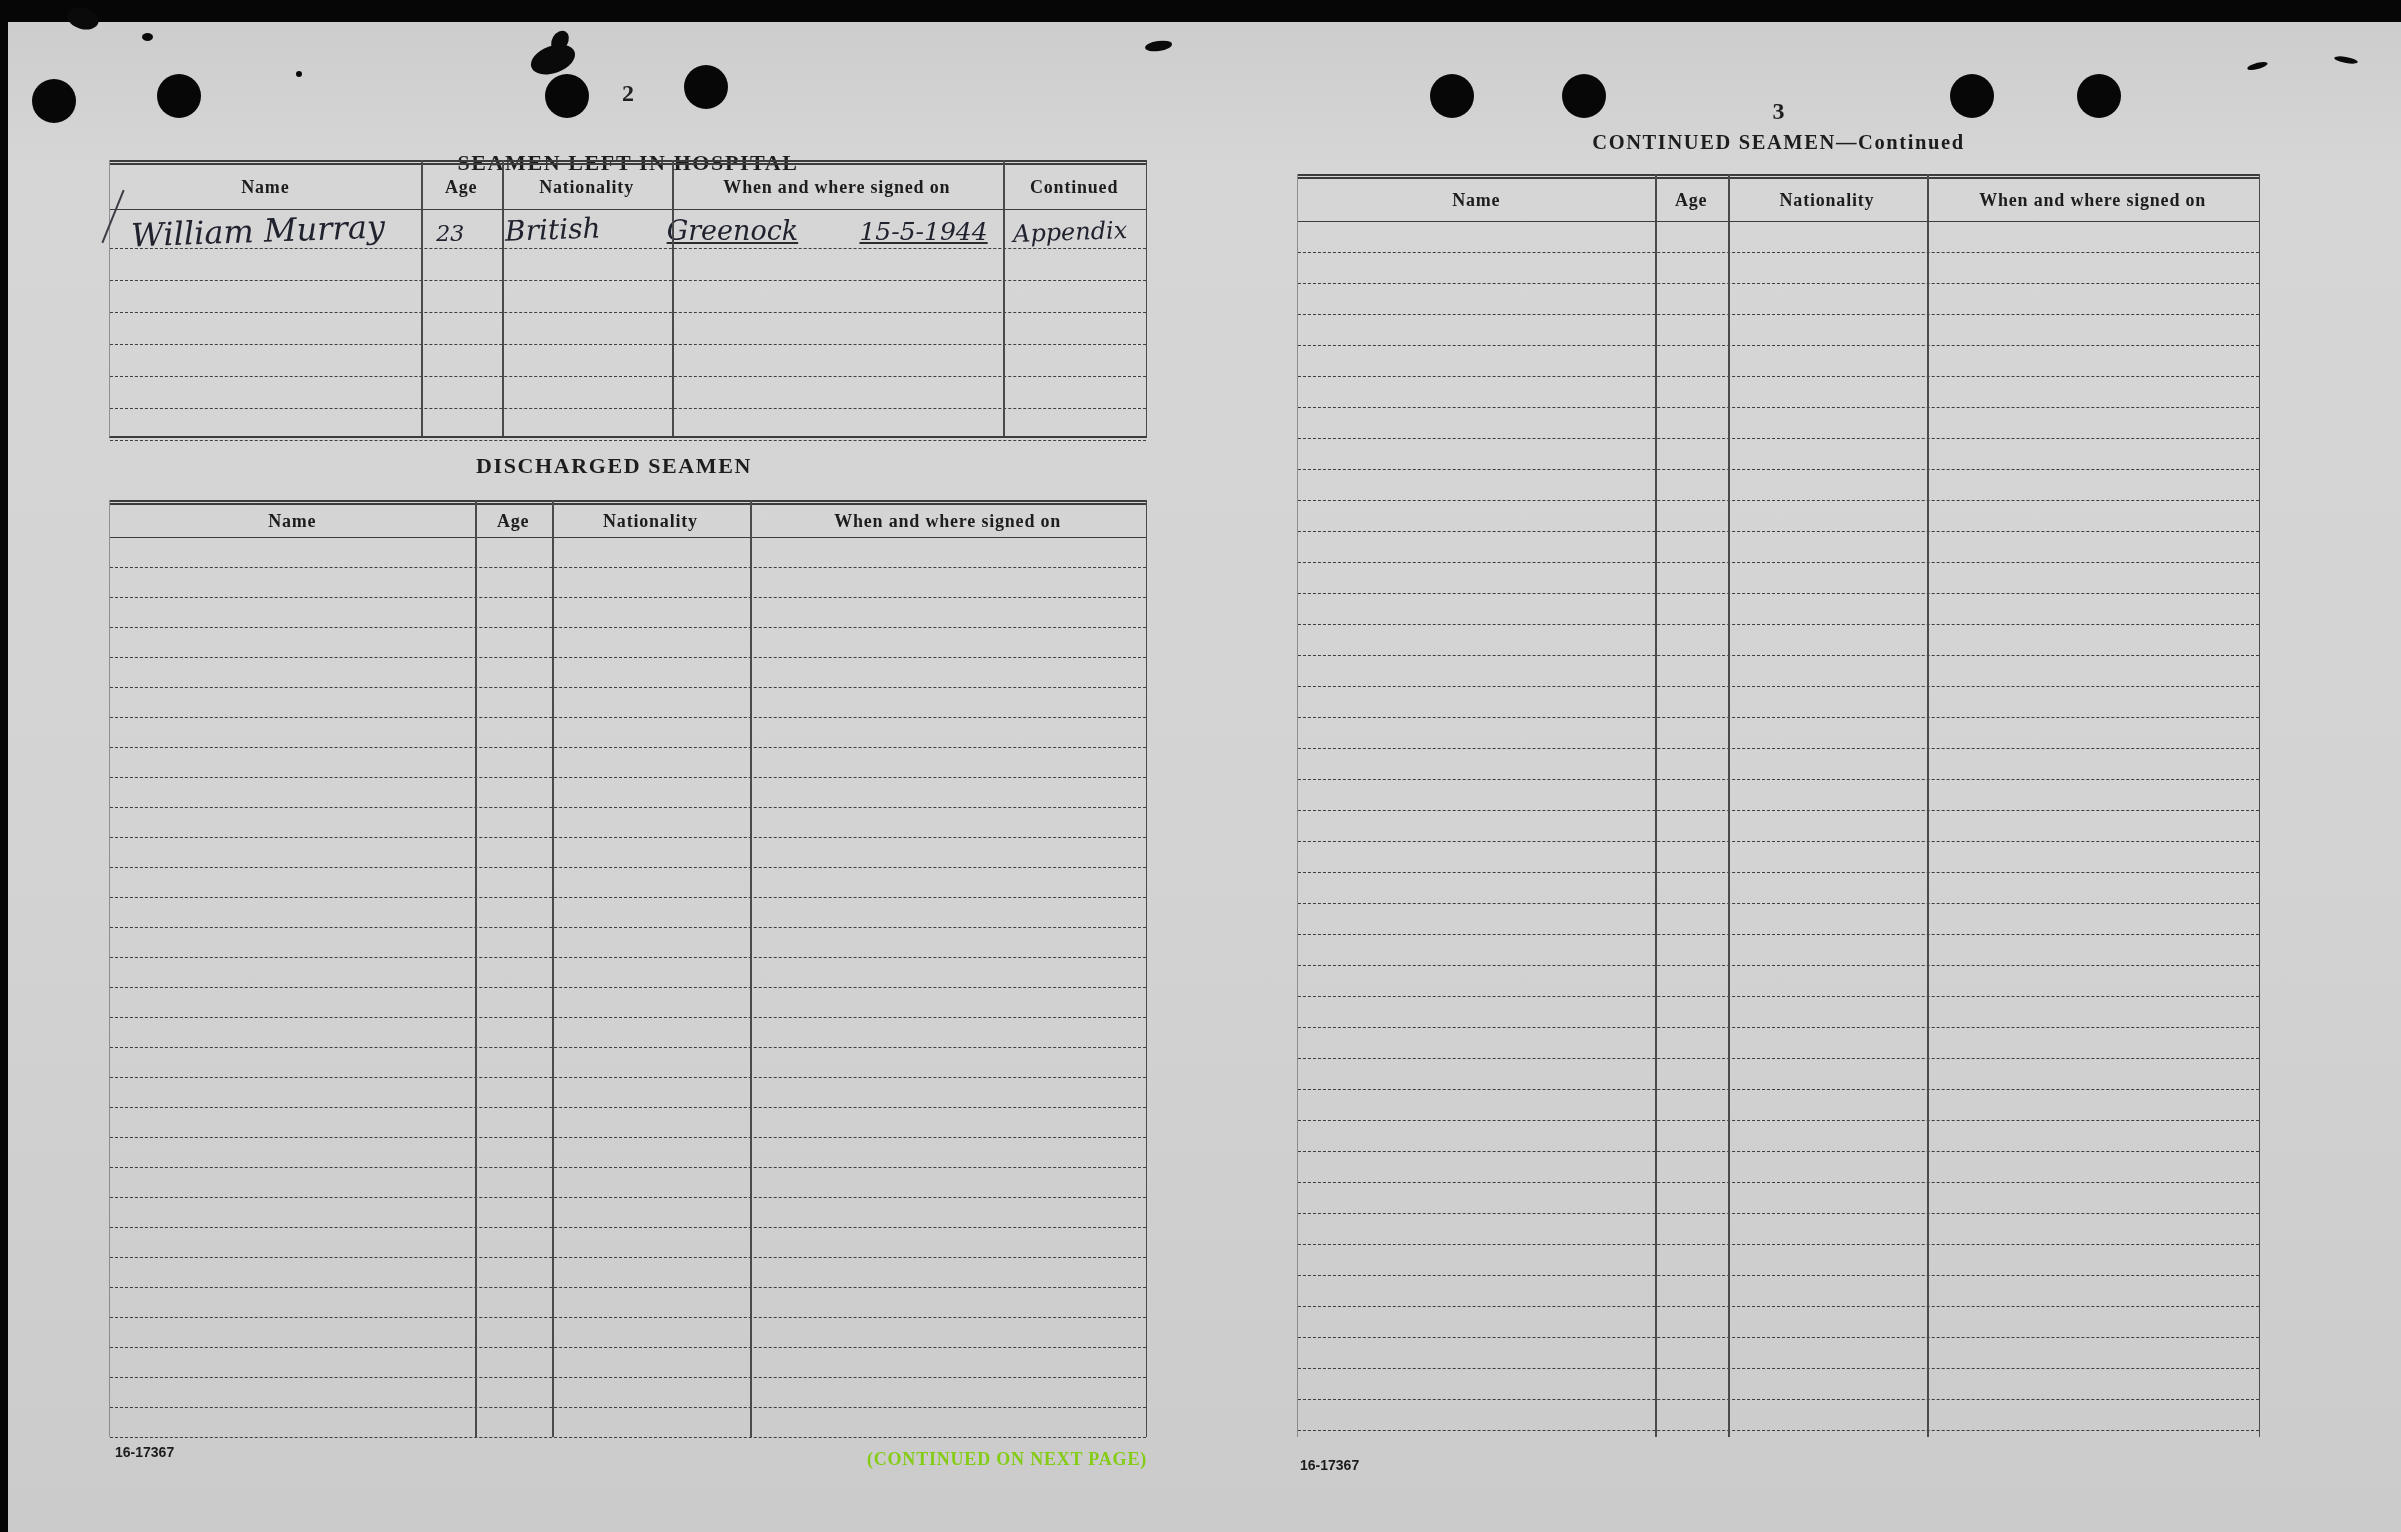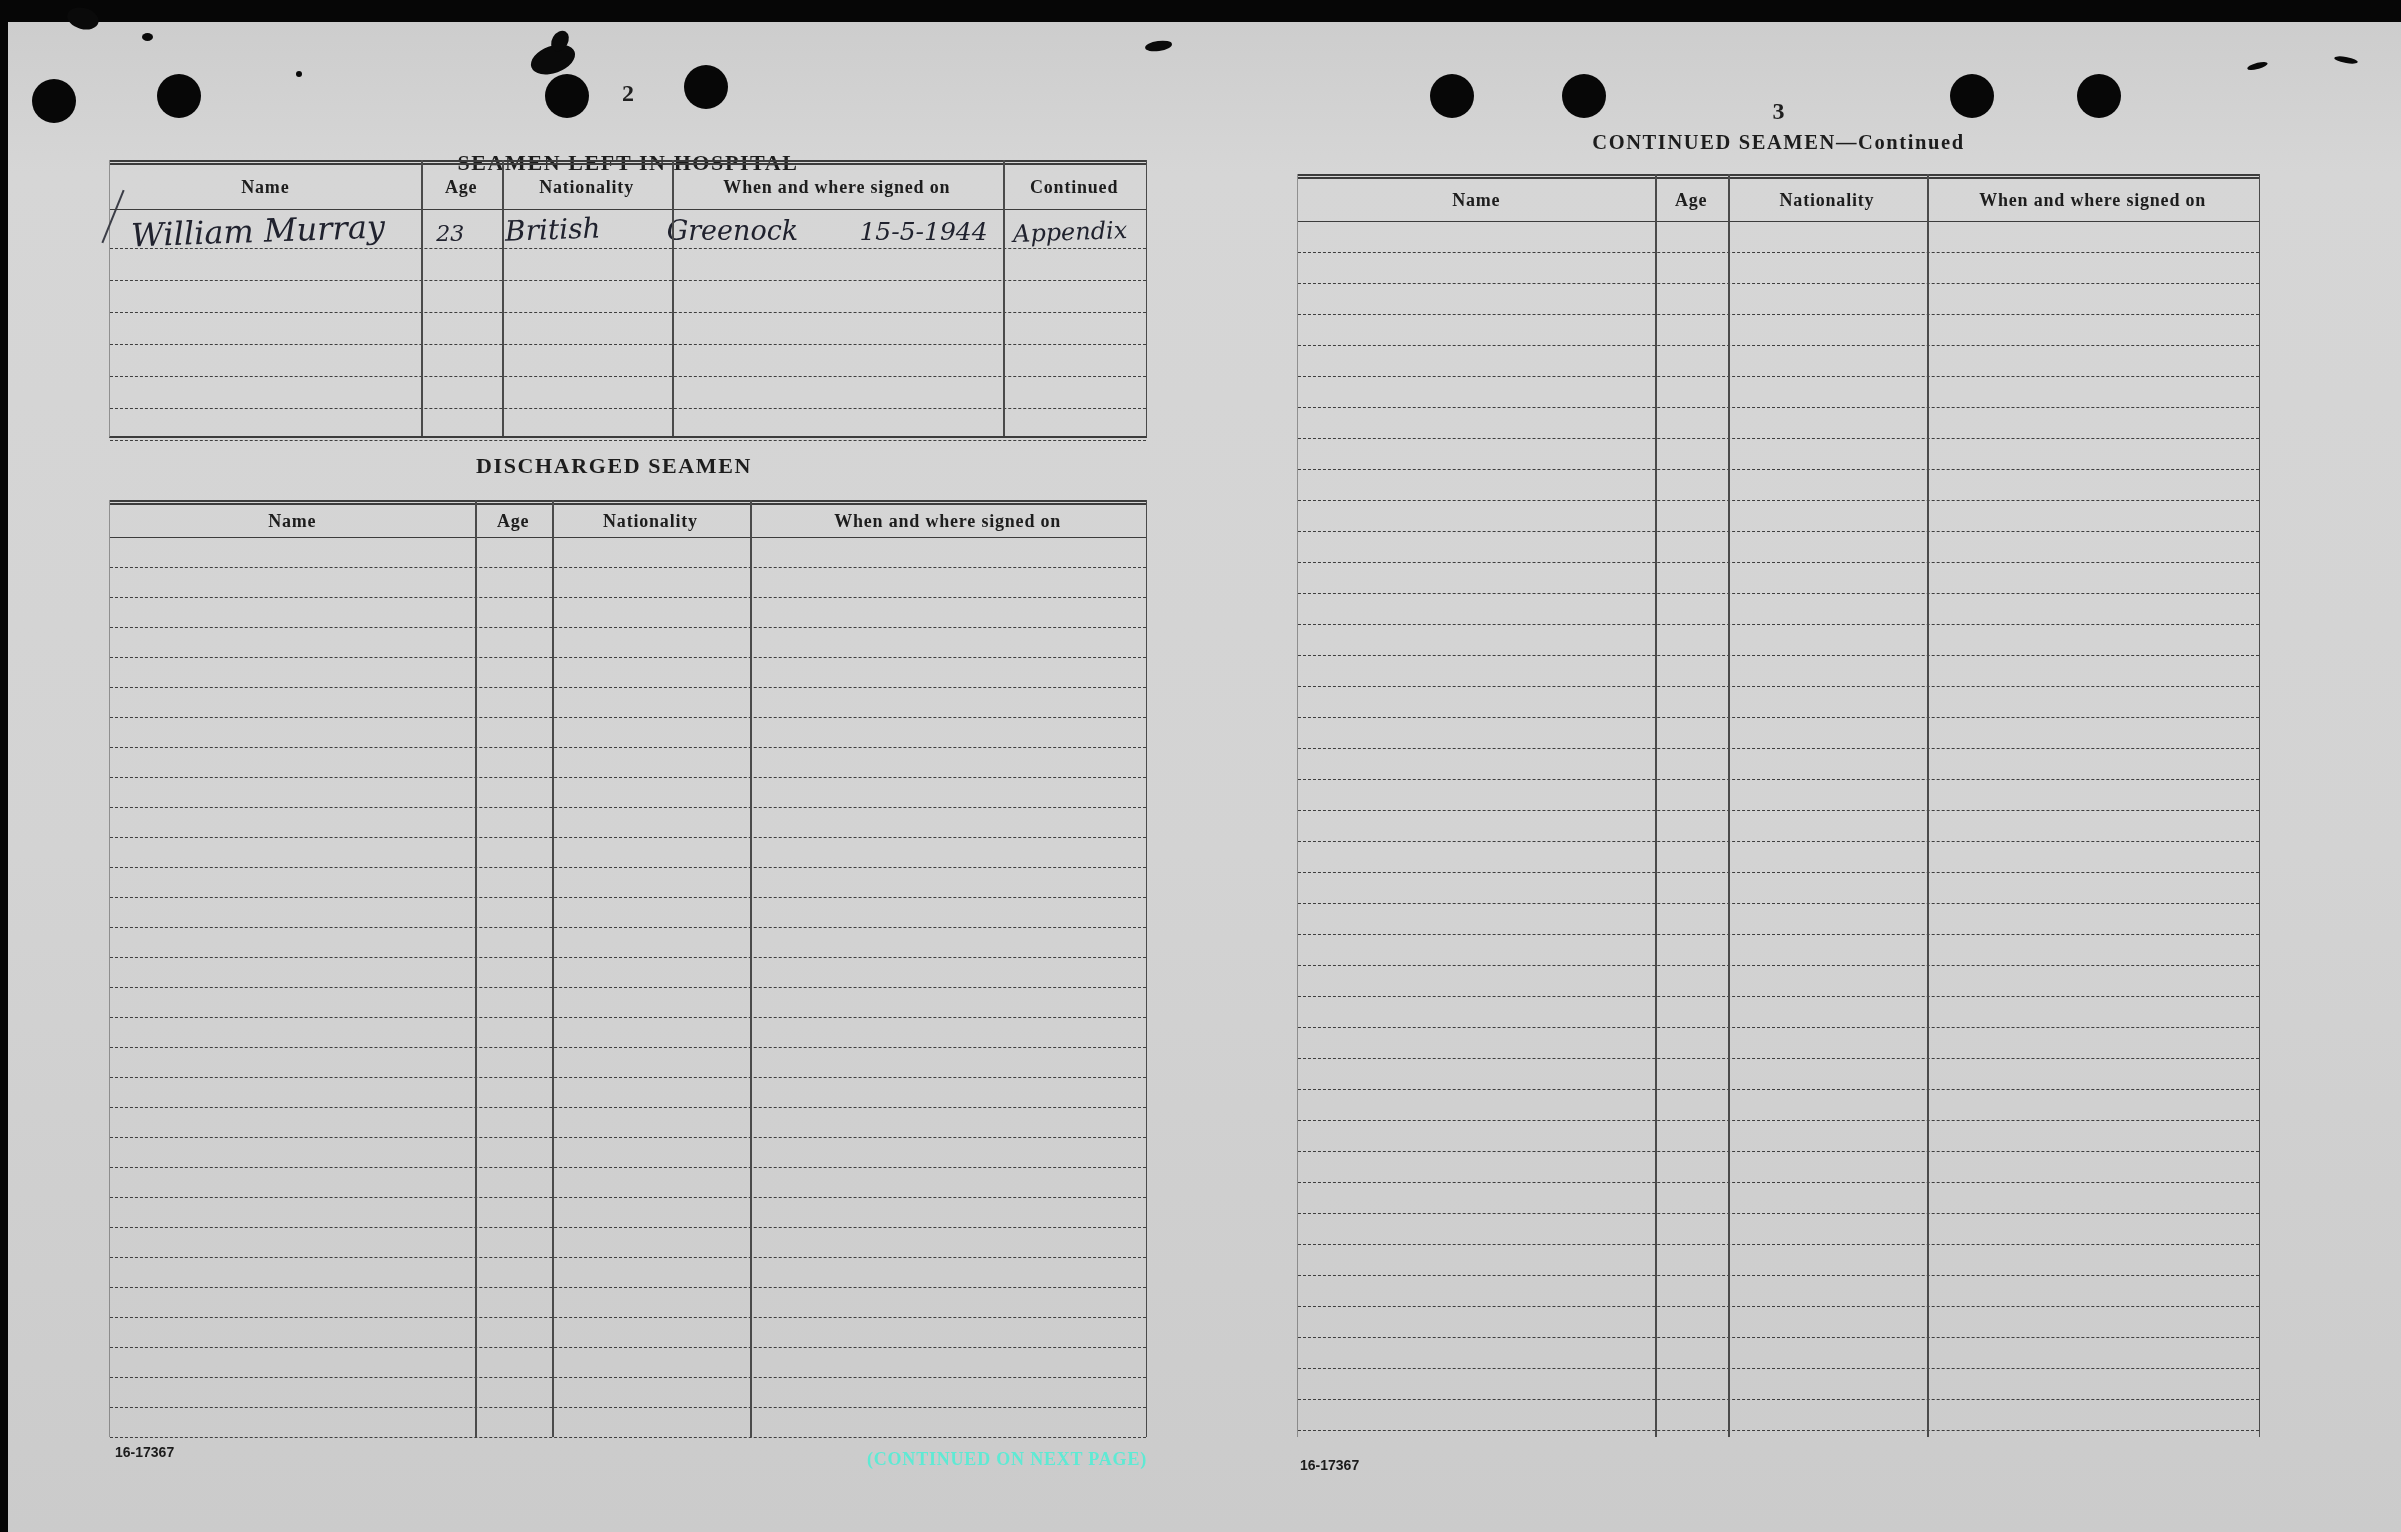--- a/index.html
+++ b/index.html
@@ -18,21 +18,21 @@
   .vline{position:absolute;top:0;bottom:0;width:1.6px;background:#4a4a4a;}
   .dotted-row{border-bottom:1.6px dashed #3e3e3e;box-sizing:border-box;}
   .t1 .dotted-row{height:32px}
   .t2 .dotted-row{height:30px}
   .t3 .dotted-row{height:31px}
   .t1{border-bottom:2.4px solid #3c3c3c;}
   .filled-row{display:flex;height:39px;border-bottom:1.6px dashed #3e3e3e;box-sizing:border-box;}
   .cell{display:flex;align-items:flex-end;box-sizing:border-box;padding-bottom:1.6px;}
   .hand{font-family:"DejaVu Serif",serif;font-style:italic;color:#20222e;white-space:nowrap;}
   .form-num{position:absolute;font-family:"Liberation Sans",sans-serif;font-weight:bold;font-size:14px;color:#1c1c1c;}
-  .cont-note{position:absolute;font-weight:bold;font-size:18px;letter-spacing:0.8px;text-align:right;color:#5eead4;}
+  .cont-note{position:absolute;font-weight:bold;font-size:18px;letter-spacing:0.8px;text-align:right;color:#84cc16;}
   .ink-stroke{position:absolute;background:#20222e;opacity:.85;}
 </style>
 </head>
 <body>
 
 <div class="scan">
   <div class="paper"></div>
 
   <div class="hole" style="left:32px;top:79px;"></div>
   <div class="hole" style="left:157px;top:74px;"></div>
@@ -70,21 +70,21 @@
       <div class="filled-row">
         <div class="cell" style="width:311px;padding-left:20.5px;">
           <span class="hand" style="font-size:32px;transform:rotate(-2deg);margin-bottom:-3.2px;">William Murray</span>
         </div>
         <div class="cell" style="width:81px;justify-content:center;">
           <span class="hand" style="font-size:22px;">23</span>
         </div>
         <div class="cell" style="width:170px;padding-left:16px;">
           <span class="hand" style="font-size:28px;transform:rotate(-2deg);">British</span>
         </div>
-        <div class="cell" style="width:364px;justify-content:space-between;padding:0 19px 1.6px 12.6px;">
+        <div class="cell" style="width:364px;justify-content:space-between;padding:0 19px 1.6px 12.6px;text-decoration:underline;">
           <span class="hand" style="font-size:27px;">Greenock</span>
           <span class="hand" style="font-size:25px;">15-5-1944</span>
         </div>
         <div class="cell" style="width:144px;padding-left:6.3px;">
           <span class="hand" style="font-size:24px;transform:rotate(-2deg);">Appendix</span>
         </div>
       </div>
 
       <div>
           <div class="dotted-row"></div>

